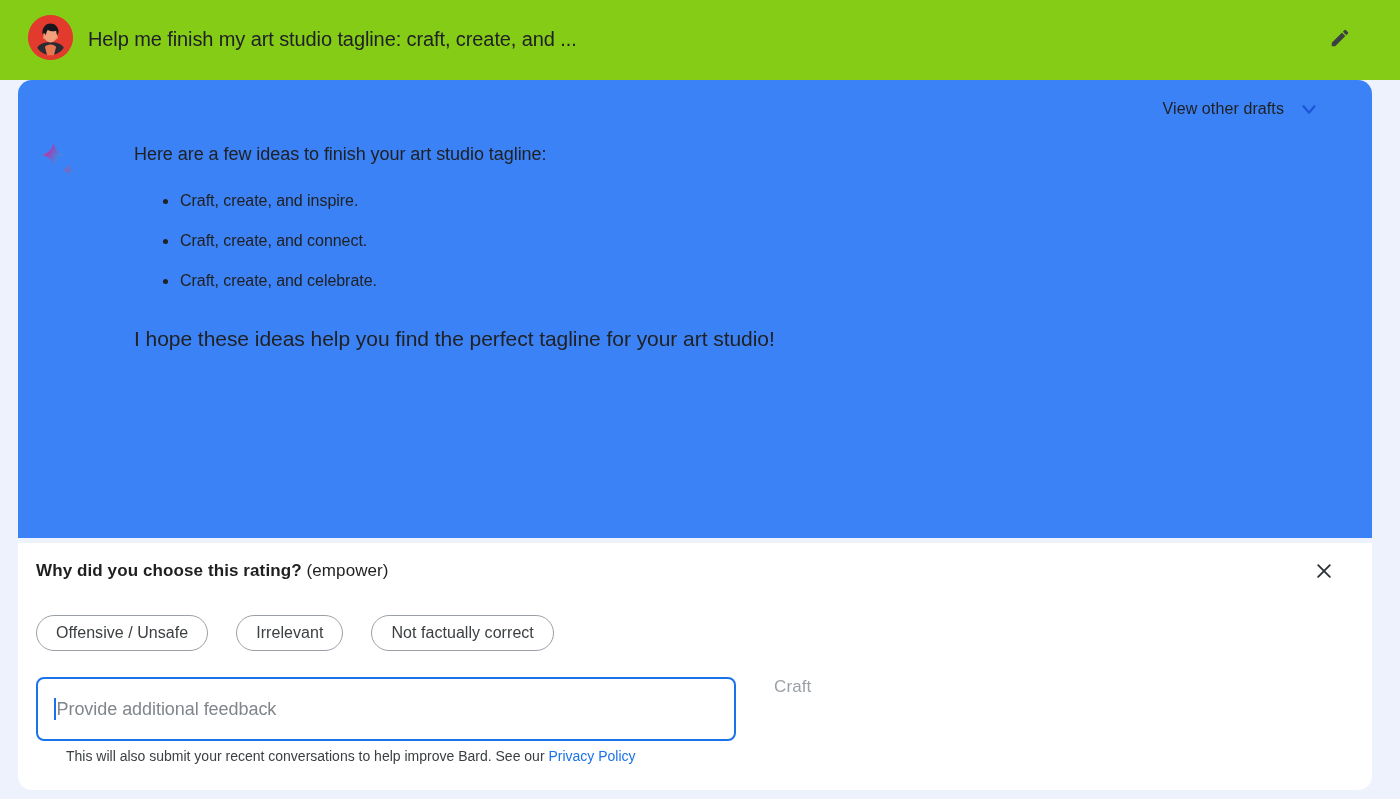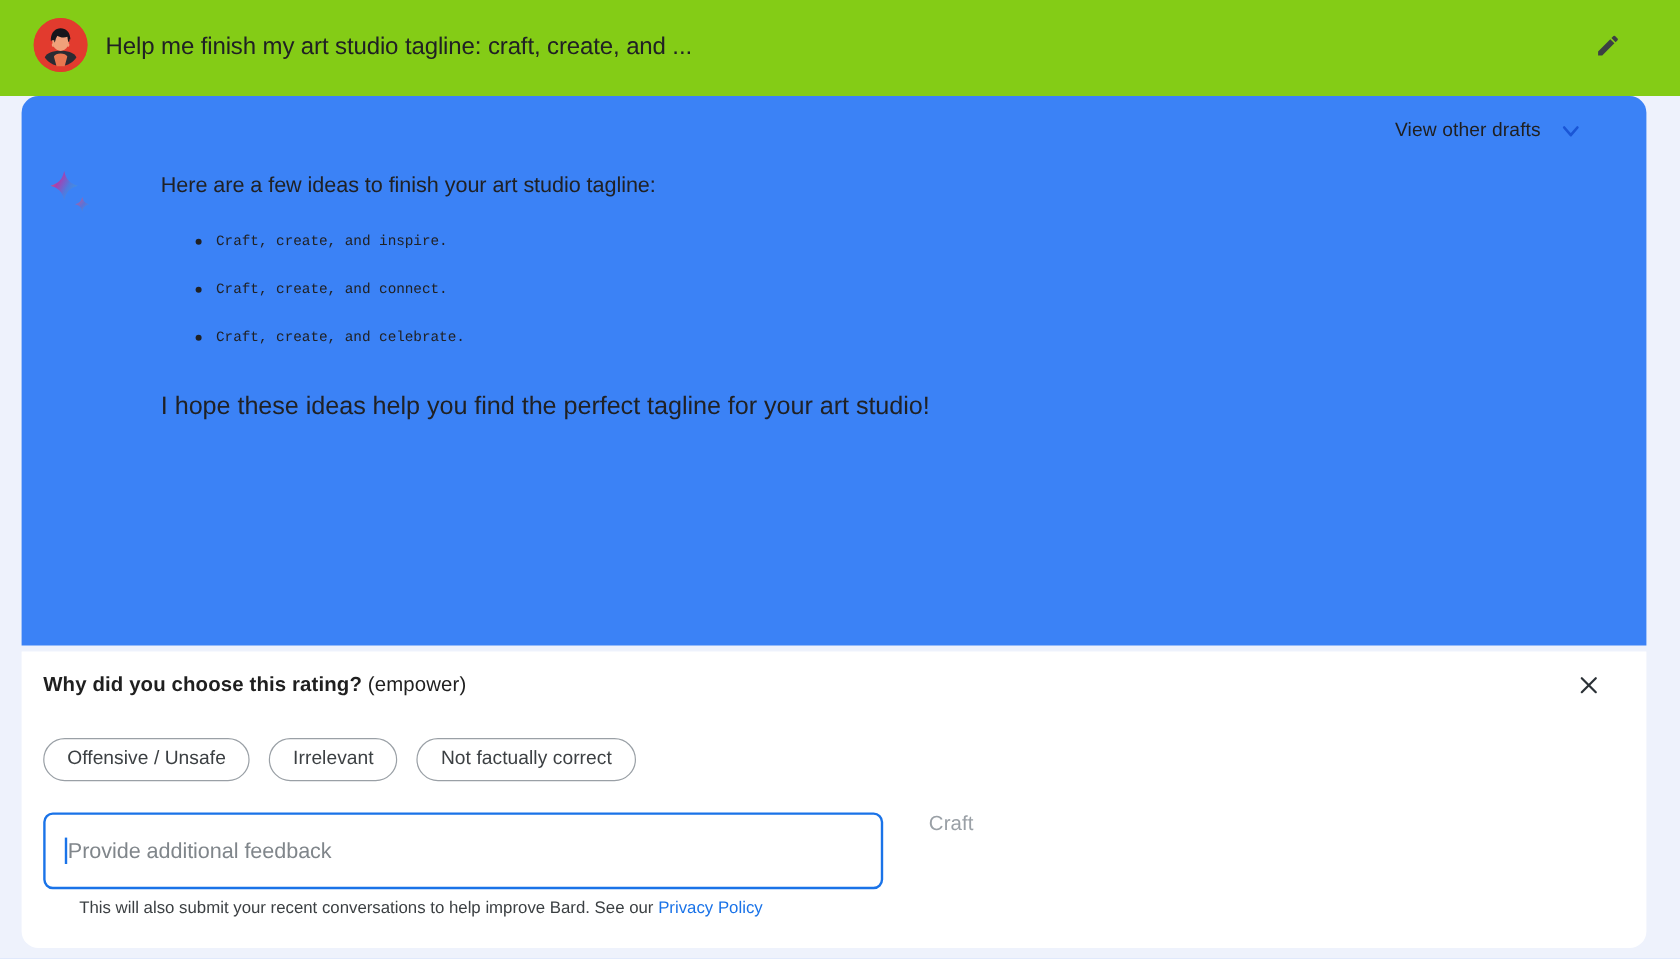--- a/index.html
+++ b/index.html
@@ -121,26 +121,25 @@
     margin: 0;
     letter-spacing: -0.05px;
   }
   ul.ideas {
     margin: 20px 0 0 0;
     padding: 0 0 0 46px;
     list-style: none;
   }
   ul.ideas li {
     position: relative;
-    font-size: 12px;
+    font-size: 16px;
     line-height: 26px;
     color: #202124;
     margin-bottom: 14px;
     letter-spacing: -0.05px;
-    font-family: Liberation Mono, monospace;
   }
   ul.ideas li::before {
     content: "";
     position: absolute;
     left: -17px;
     top: 11px;
     width: 5px;
     height: 5px;
     border-radius: 50%;
     background: #202124;
@@ -240,21 +239,21 @@
     justify-content: center;
     cursor: pointer;
     border-radius: 50%;
   }
 
   .chips {
     position: absolute;
     left: 18px;
     top: 72px;
     display: flex;
-    gap: 16px;
+    gap: 28px;
   }
   .chip {
     height: 36px;
     box-sizing: border-box;
     padding: 0 19px;
     border: 1px solid #9aa0a6;
     border-radius: 18px;
     background: #ffffff;
     display: flex;
     align-items: center;

